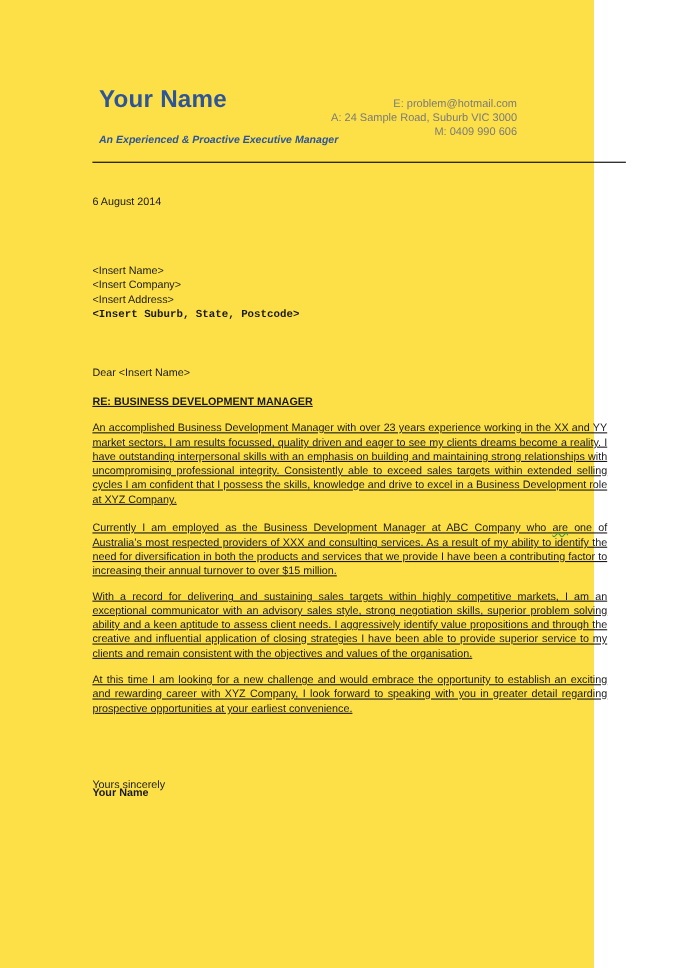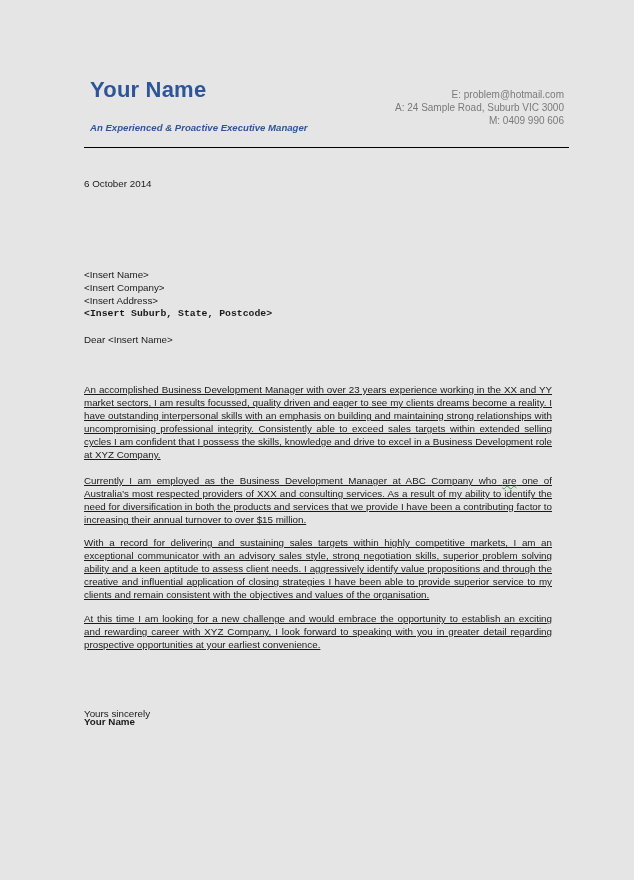--- a/index.html
+++ b/index.html
@@ -11,22 +11,22 @@
       width: 634px;
       height: 880px;
       position: relative;
       overflow: hidden;
       font-family: "Liberation Sans", "DejaVu Sans", sans-serif;
       color: #1a1a1a;
     }
     .page {
       position: absolute;
       left: 0; top: 0;
-      width: 634px; height: 880px;
-      background: #e5e5e5;
+      width: 540px; height: 880px;
+      background: #fde047;
     }
     .name-title {
       position: absolute;
       left: 90px;
       top: 77px;
       font-size: 22px;
       font-weight: bold;
       color: #2e5597;
       letter-spacing: 0.2px;
       margin: 0;
@@ -62,21 +62,21 @@
     }
     .text {
       position: absolute;
       left: 84px;
       font-size: 9.8px;
       line-height: 13px;
       color: #1a1a1a;
       margin: 0;
     }
     .date { top: 177px; }
-    .address { top: 268px; }
+    .address { top: 240px; }
     .address .bold { font-weight: bold; font-family: Liberation Mono, monospace; }
     .salutation { top: 333px; }
     .re-line {
       top: 359px;
       font-weight: bold;
       text-decoration: underline;
     }
     .para {
       width: 468px;
       text-align: justify;
@@ -104,31 +104,32 @@
   <p class="tagline">An Experienced &amp; Proactive Executive Manager</p>
 
   <div class="contact">
     <div>E:  problem@hotmail.com</div>
     <div>A:  24 Sample Road, Suburb  VIC  3000</div>
     <div>M:  0409 990 606</div>
   </div>
 
   <div class="rule"></div>
 
-  <p class="text date">6 October 2014</p>
+  <p class="text date">6 August 2014</p>
 
   <div class="text address">
     <div>&lt;Insert Name&gt;</div>
     <div>&lt;Insert Company&gt;</div>
     <div>&lt;Insert Address&gt;</div>
     <div class="bold">&lt;Insert Suburb,  State,  Postcode&gt;</div>
   </div>
 
   <p class="text salutation">Dear &lt;Insert Name&gt;</p>
 
+  <p class="text re-line">RE:  BUSINESS DEVELOPMENT MANAGER</p>
 
   <p class="text para p1">An accomplished Business Development Manager with over 23 years experience working in the XX and YY market sectors, I am results focussed, quality driven and eager to see my clients dreams become a reality.  I have outstanding interpersonal skills with an emphasis on building and maintaining strong relationships with uncompromising professional integrity.  Consistently able to exceed sales targets within extended selling cycles I am confident that I possess the skills, knowledge and drive to excel in a Business Development role at XYZ Company.</p>
 
   <p class="text para p2"><span>Currently I am employed as the Business Development Manager at ABC Company who </span><span class="squiggle">are</span><span> one of Australia’s most respected providers of XXX and consulting services.  As a result of my ability to identify the need for diversification in both the products and services that we provide I have been a contributing factor to increasing their annual turnover to over $15 million.</span></p>
 
   <p class="text para p3">With a record for delivering and sustaining sales targets within highly competitive markets, I am an exceptional communicator with an advisory sales style, strong negotiation skills, superior problem solving ability and a keen aptitude to assess client needs.  I aggressively identify value propositions and through the creative and influential application of closing strategies I have been able to provide superior service to my clients and remain consistent with the objectives and values of the organisation.</p>
 
   <p class="text para p4">At this time I am looking for a new challenge and would embrace the opportunity to establish an exciting and rewarding career with XYZ Company, I look forward to speaking with you in greater detail regarding prospective opportunities at your earliest convenience.</p>
 
   <p class="text closing">Yours sincerely</p>

